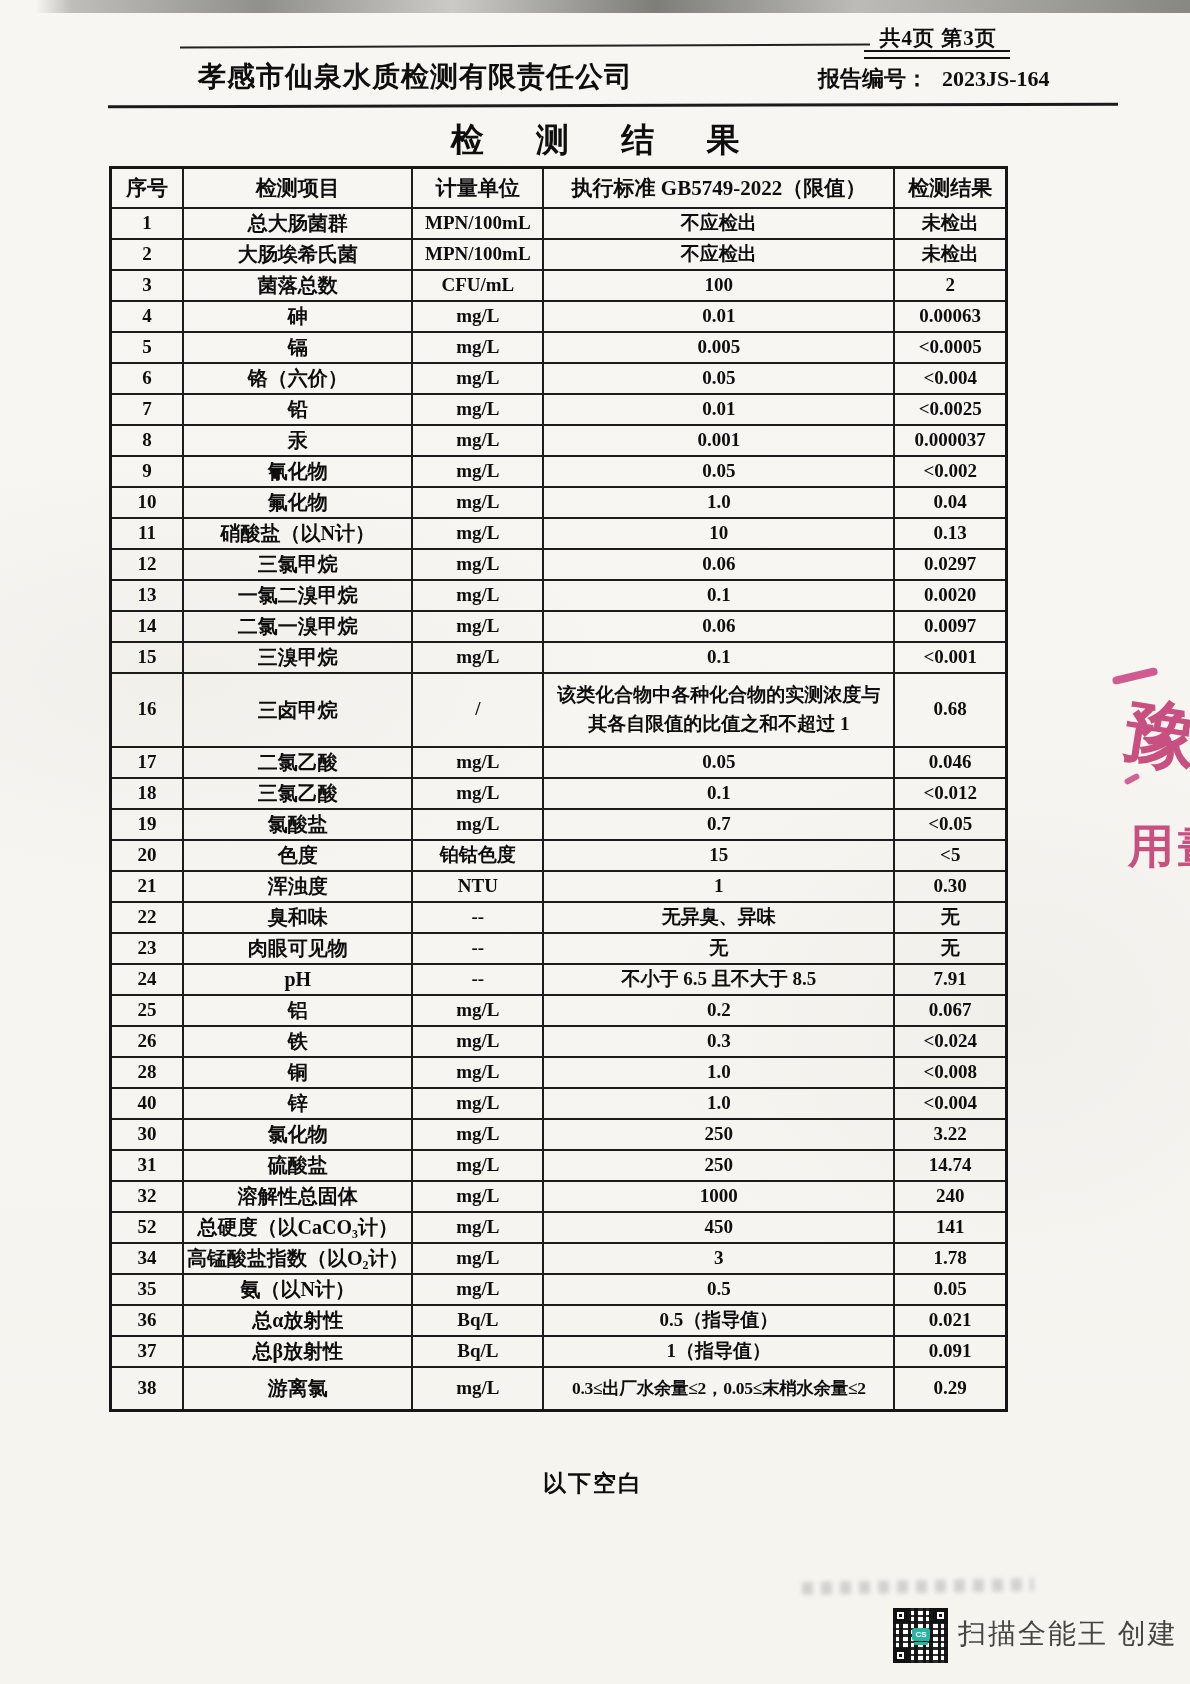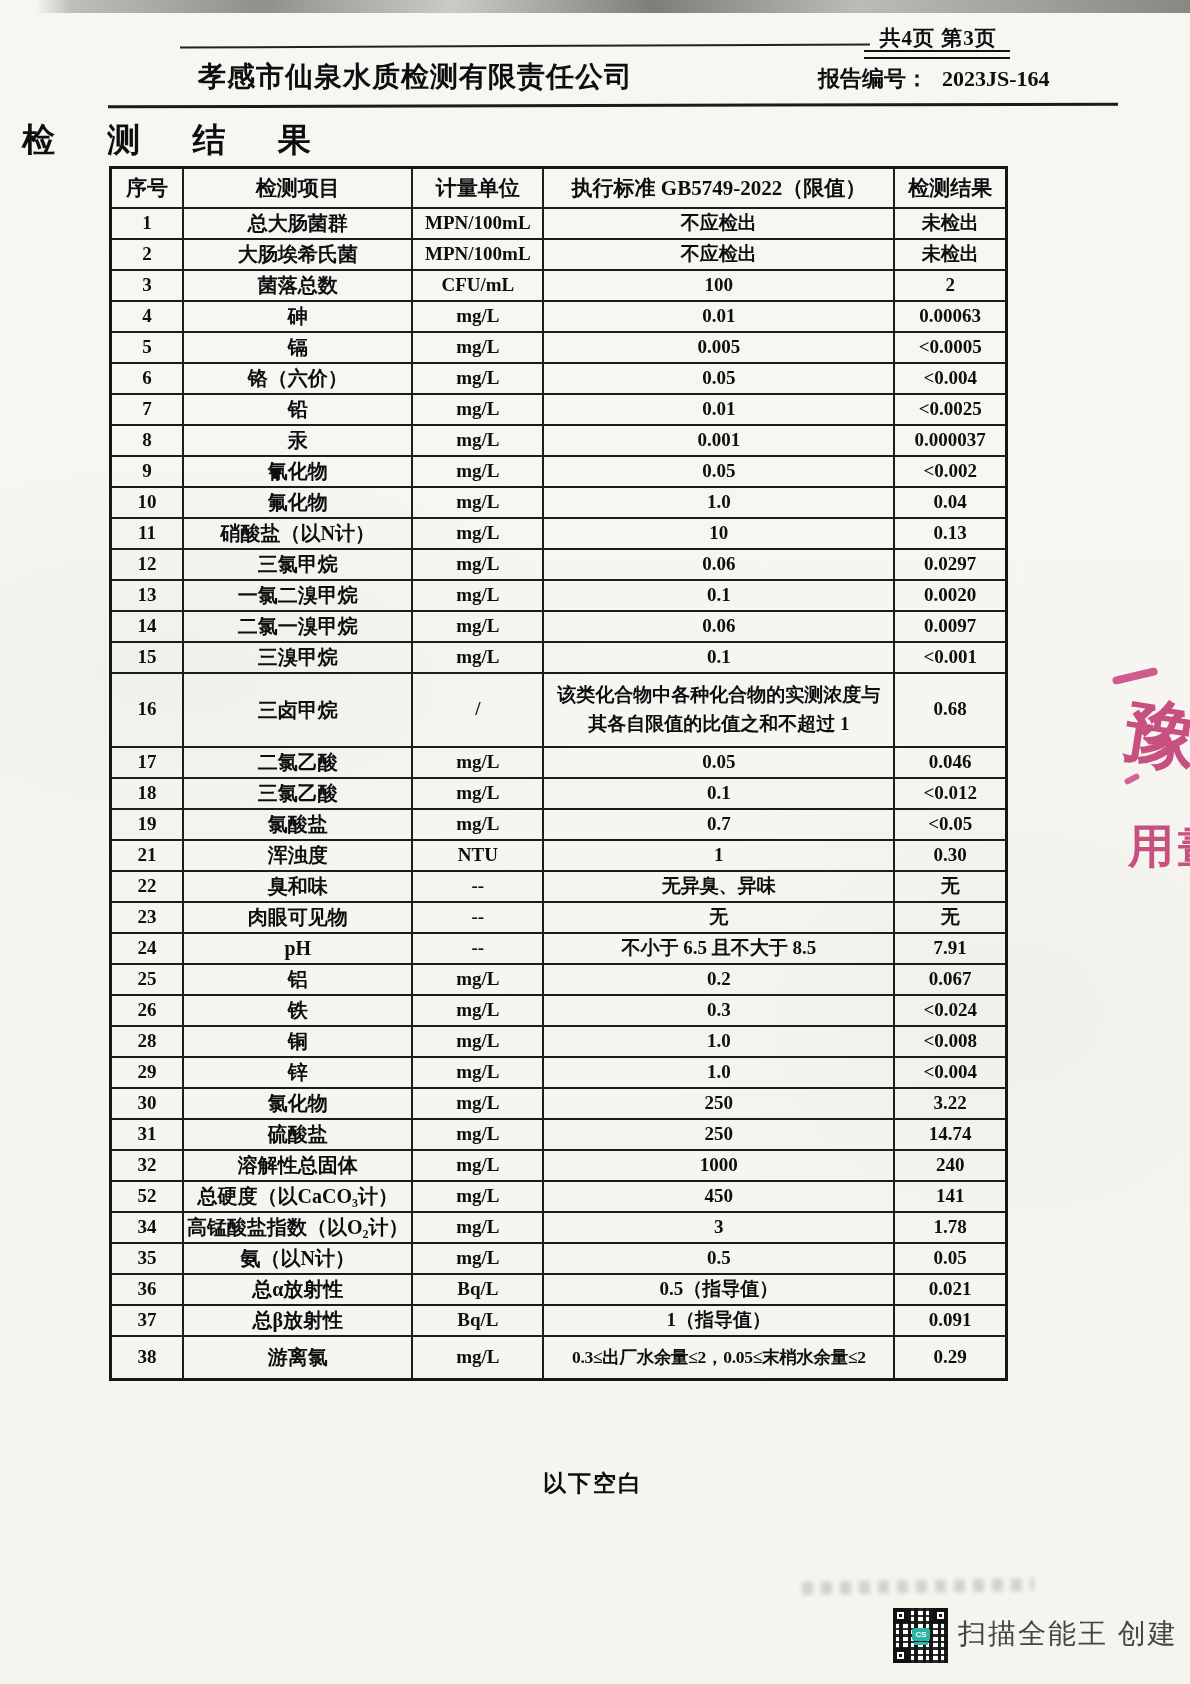--- a/index.html
+++ b/index.html
@@ -40,21 +40,21 @@
   }
   .report-no{
     position:absolute;top:64px;left:818px;font-size:22px;font-weight:bold;white-space:nowrap;
   }
   .report-no .num{margin-left:14px;}
   .rule-thick{
     position:absolute;top:104px;left:108px;width:1010px;height:3px;background:#1b1b1b;
     transform:rotate(-0.15deg);
   }
   .doc-title{
-    position:absolute;top:118px;left:0;width:1190px;
+    position:absolute;top:118px;left:0;width:1190px;text-align:center;
     font-size:33px;font-weight:bold;letter-spacing:22px;text-indent:22px;
   }
   
   table.results{
     position:absolute;top:166px;left:109px;width:899px;
     border-collapse:collapse;table-layout:fixed;
     border:3px solid #161616;
   }
   .results th,.results td{
     border:2px solid #1c1c1c;text-align:center;vertical-align:middle;
@@ -279,20 +279,27 @@
           <td>&lt;0.012</td>
         </tr>
         <tr>
           <td>19</td>
           <td class="c-item">氯酸盐</td>
           <td>mg/L</td>
           <td>0.7</td>
           <td>&lt;0.05</td>
         </tr>
         <tr>
+          <td>20</td>
+          <td class="c-item">色度</td>
+          <td>铂钴色度</td>
+          <td>15</td>
+          <td>&lt;5</td>
+        </tr>
+        <tr>
           <td>21</td>
           <td class="c-item">浑浊度</td>
           <td>NTU</td>
           <td>1</td>
           <td>0.30</td>
         </tr>
         <tr>
           <td>22</td>
           <td class="c-item">臭和味</td>
           <td>--</td>
@@ -328,21 +335,21 @@
           <td>&lt;0.024</td>
         </tr>
         <tr>
           <td>28</td>
           <td class="c-item">铜</td>
           <td>mg/L</td>
           <td>1.0</td>
           <td>&lt;0.008</td>
         </tr>
         <tr>
-          <td>29</td>
+          <td>40</td>
           <td class="c-item">锌</td>
           <td>mg/L</td>
           <td>1.0</td>
           <td>&lt;0.004</td>
         </tr>
         <tr>
           <td>30</td>
           <td class="c-item">氯化物</td>
           <td>mg/L</td>
           <td>250</td>

